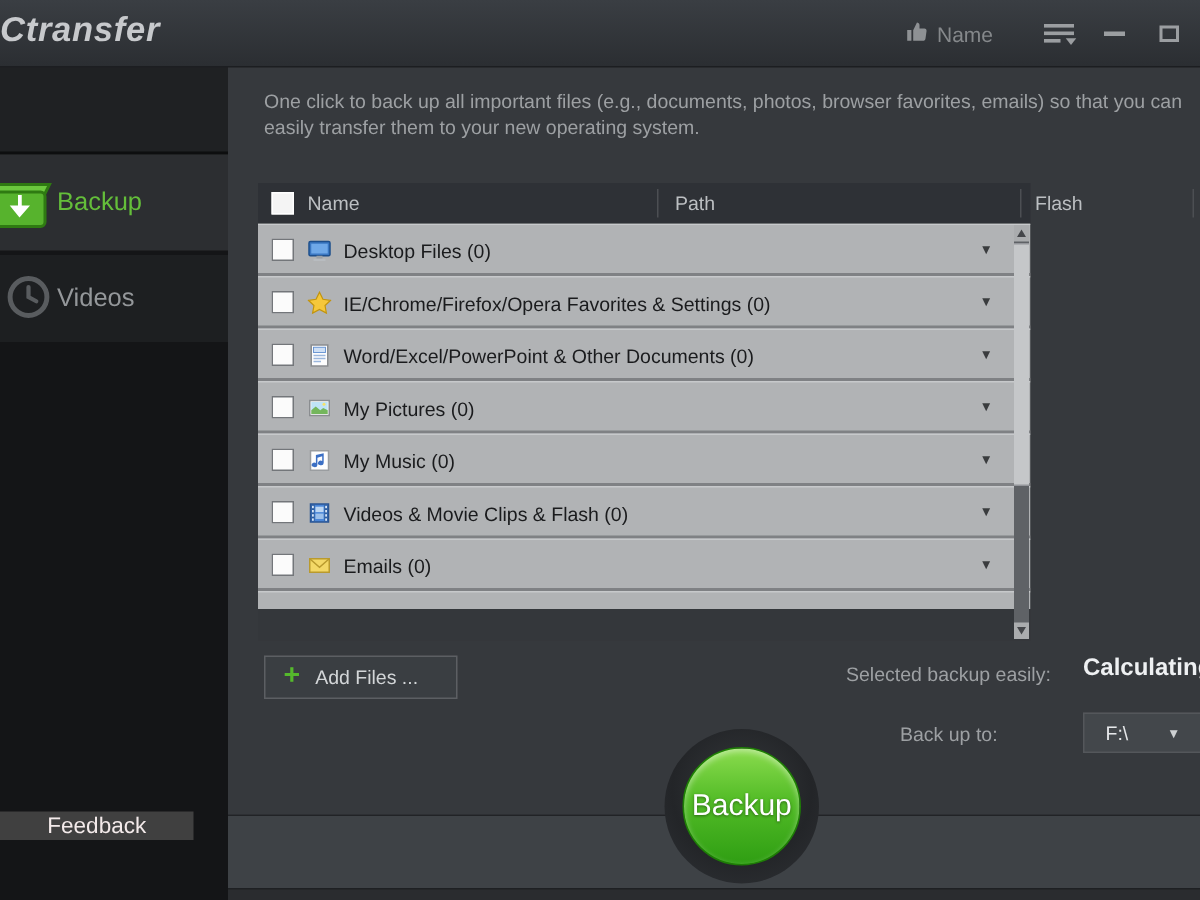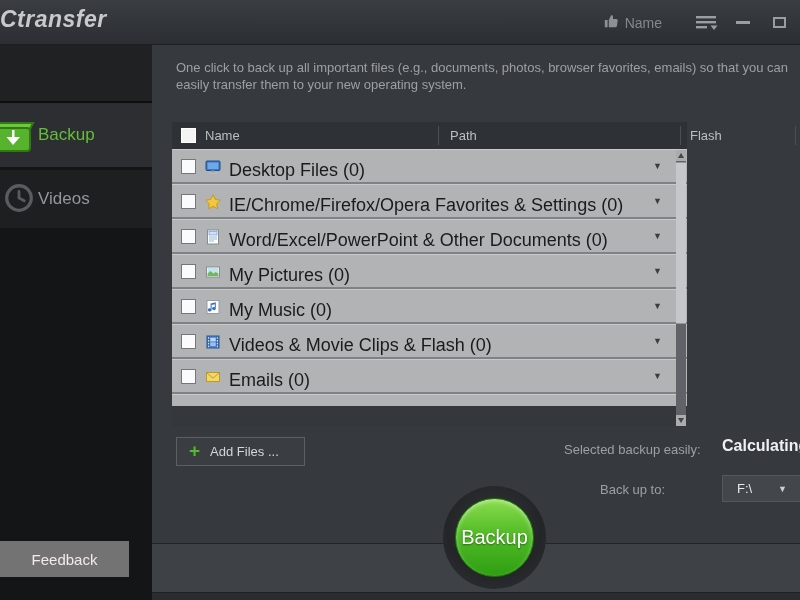--- a/index.html
+++ b/index.html
@@ -24,21 +24,21 @@
   .sidebar { position:absolute; left:0; top:45px; width:152px; height:555px; background:#141517; }
   .side-top { height:58px; background:#1f2123; border-bottom:2px solid #0d0e0f; }
   .side-item { position:relative; display:flex; align-items:center; overflow:hidden; cursor:pointer; }
   .side-backup { height:64px; background:#2c2e31; margin-bottom:3px; }
   .side-restore { height:58px; background:#1d1f21; }
   .side-icon { position:absolute; left:-10px; top:12px; }
   .side-icon-restore { position:absolute; left:2px; top:11px; }
   .side-label { margin-left:38px; font-size:17px; }
   .side-backup .side-label { color:#64be3a; }
   .side-restore .side-label { color:#94979a; }
-  .feedback-btn { position:absolute; left:0; top:496px; width:129px; height:36px; background:#737373;
+  .feedback-btn { position:absolute; left:0; top:496px; width:129px; height:19px; background:#404040;
                   color:#f3eaea; font-size:15px; display:flex; align-items:center;
                   justify-content:center; cursor:pointer; }
 
   
   .main { position:absolute; left:152px; top:45px; width:648px; height:555px; }
   .desc { position:absolute; left:24px; top:14px; width:616px; font-size:13px;
           color:#9da0a3; line-height:17px; }
 
   .table { position:absolute; left:20px; top:77px; width:515px; z-index:2;text-align:center; }
   .thead { position:relative; height:27px; background:#2e3136; }
@@ -47,21 +47,21 @@
   .th-cb { position:absolute; left:9px; top:6px; width:15px; height:15px;
            background:#f4f4f4; border:1px solid #ffffff; cursor:pointer; }
 
   .tbody { position:relative; height:278px; overflow:hidden; background:#34373b; }
   .file-row { position:relative; height:35px; background:#b1b3b5;
               border-top:1px solid #c7c9cb; border-bottom:2px solid #7f8184; cursor:pointer; }
   .file-row.partial { height:12px; border-bottom:none; }
   .cb { position:absolute; left:9px; top:9px; width:15px; height:15px; background:#fbfbfb;
         border:1px solid #73767a; }
   .ric { position:absolute; left:33px; top:9px; width:16px; height:16px; }
-  .rlabel { position:absolute; left:57px; top:10px; font-size:18px; color:#1a1b1d; white-space:nowrap; }
+  .rlabel { position:absolute; left:57px; top:10px; font-size:13px; color:#1a1b1d; white-space:nowrap; }
   .rarrow { position:absolute; right:25px; top:11px; font-size:9px; color:#3a3c3e; }
 
   .vscroll { position:absolute; right:1px; top:1px; width:10px; height:276px; background:#5f6266; }
   .vs-btn { position:absolute; left:0; width:10px; height:11px; background:#aaacae;
             display:flex; align-items:center; justify-content:center; cursor:pointer; }
   .vs-up { top:0; } .vs-down { bottom:0; }
   .tri-up { width:0; height:0; border-left:3px solid transparent; border-right:3px solid transparent;
             border-bottom:5px solid #44464a; }
   .tri-dn { width:0; height:0; border-left:3px solid transparent; border-right:3px solid transparent;
             border-top:5px solid #44464a; }

